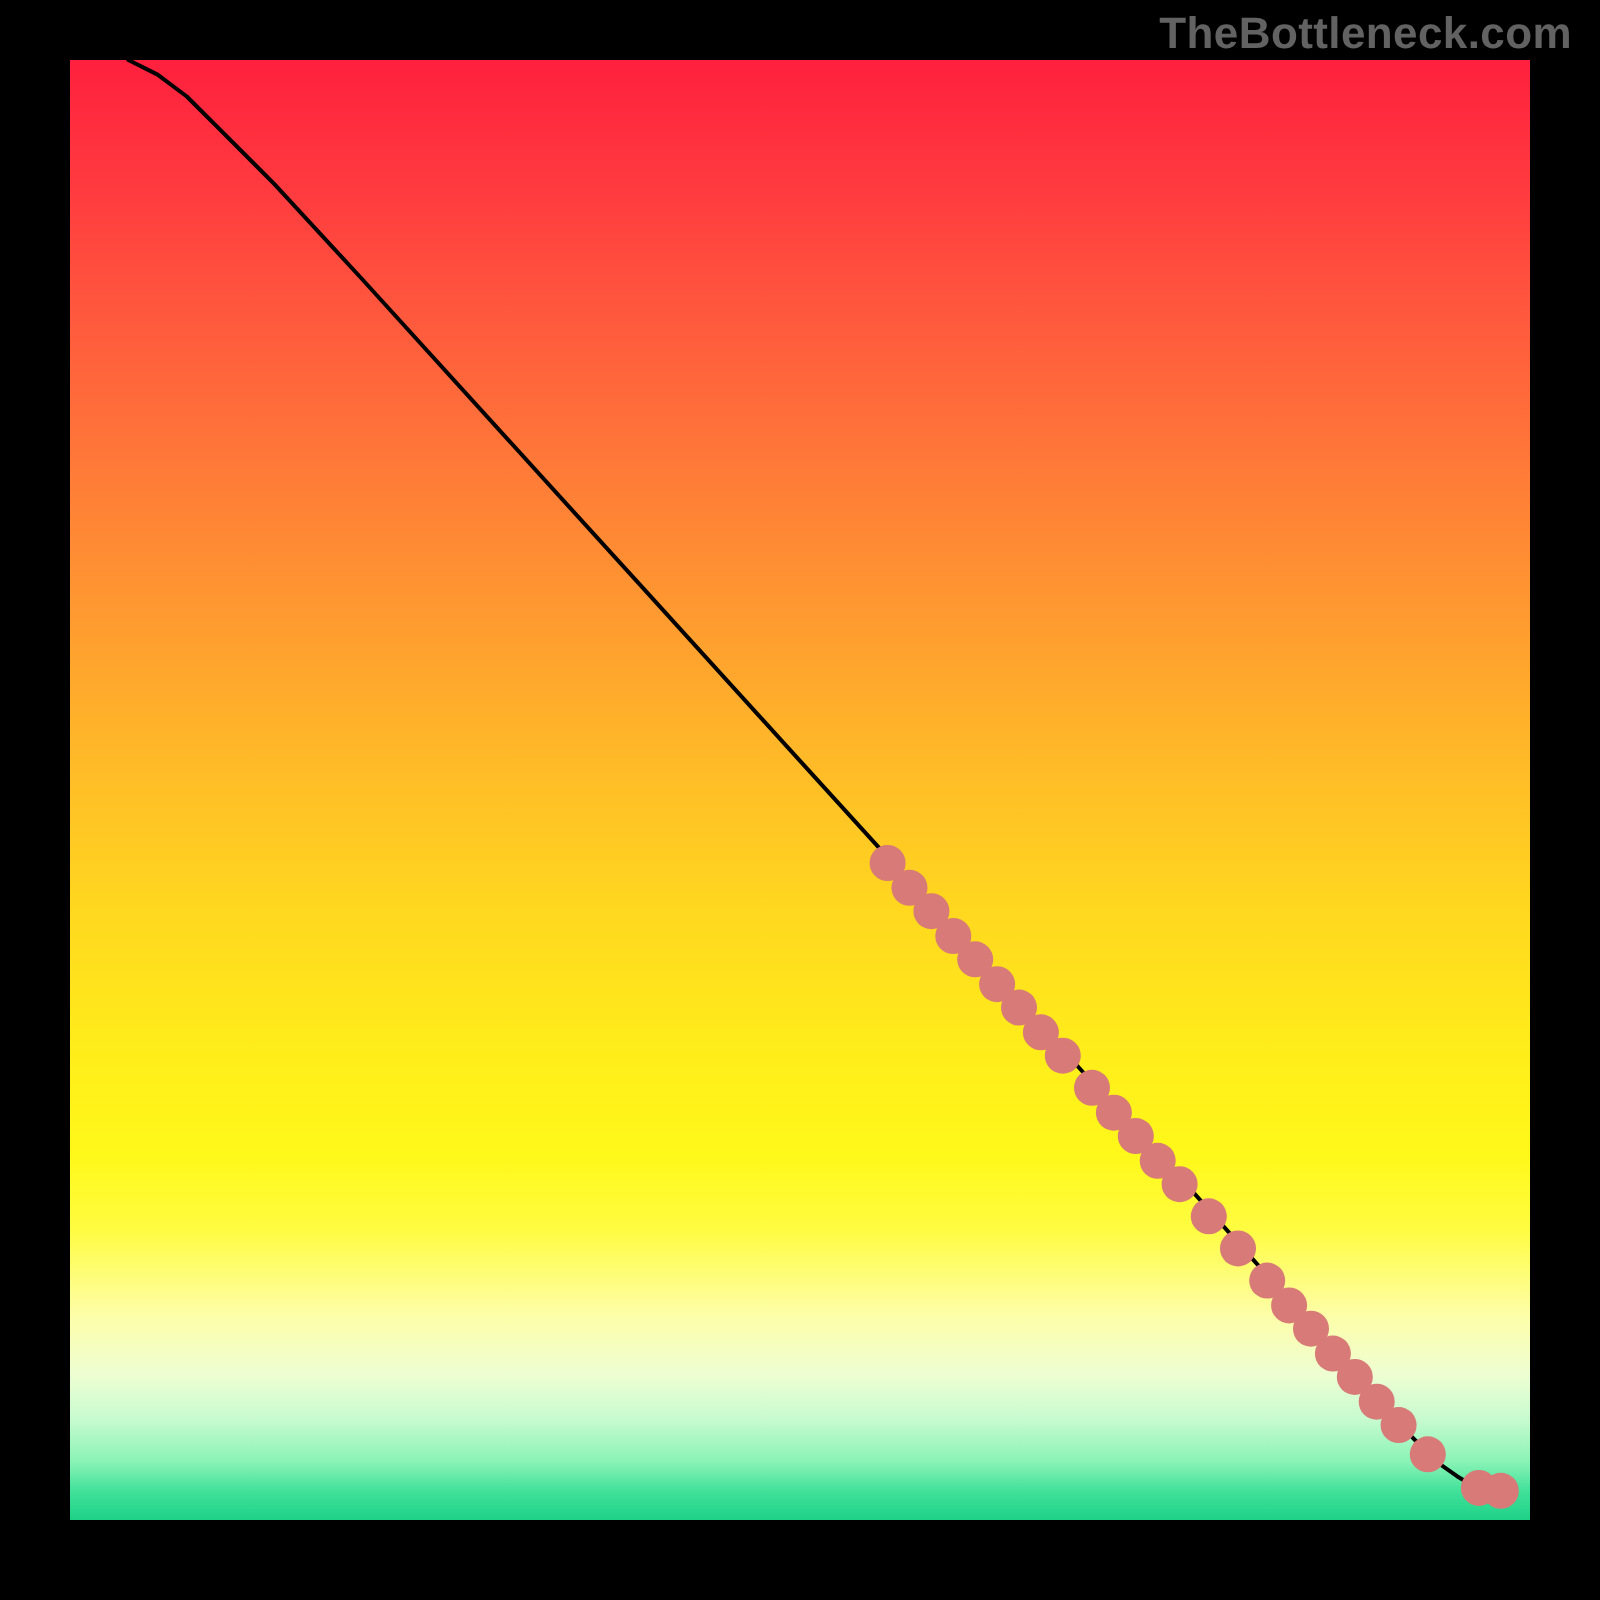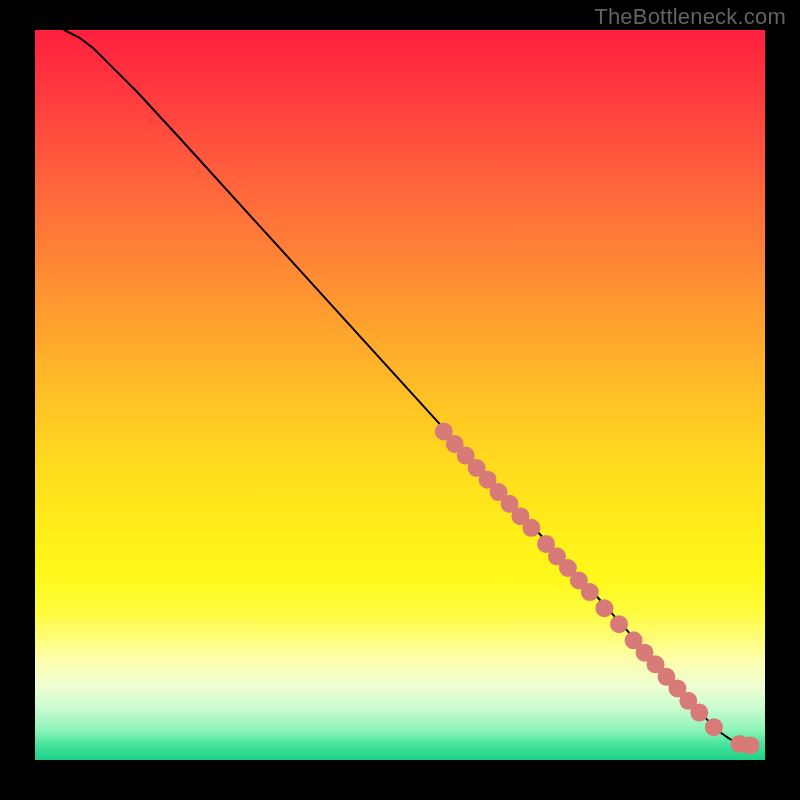--- a/index.html
+++ b/index.html
@@ -14,21 +14,21 @@
   .page {
     position: relative;
     width: 800px;
     height: 800px;
   }
   .watermark {
     position: absolute;
     top: 4px;
     right: 14px;
     font-size: 22px;
-    font-weight: normal;
+    font-weight: bold;
     color: #626262;
     letter-spacing: 0.2px;
   }
   .plot-area {
     position: absolute;
     left: 35px;
     top: 30px;
     width: 730px;
     height: 730px;
     

